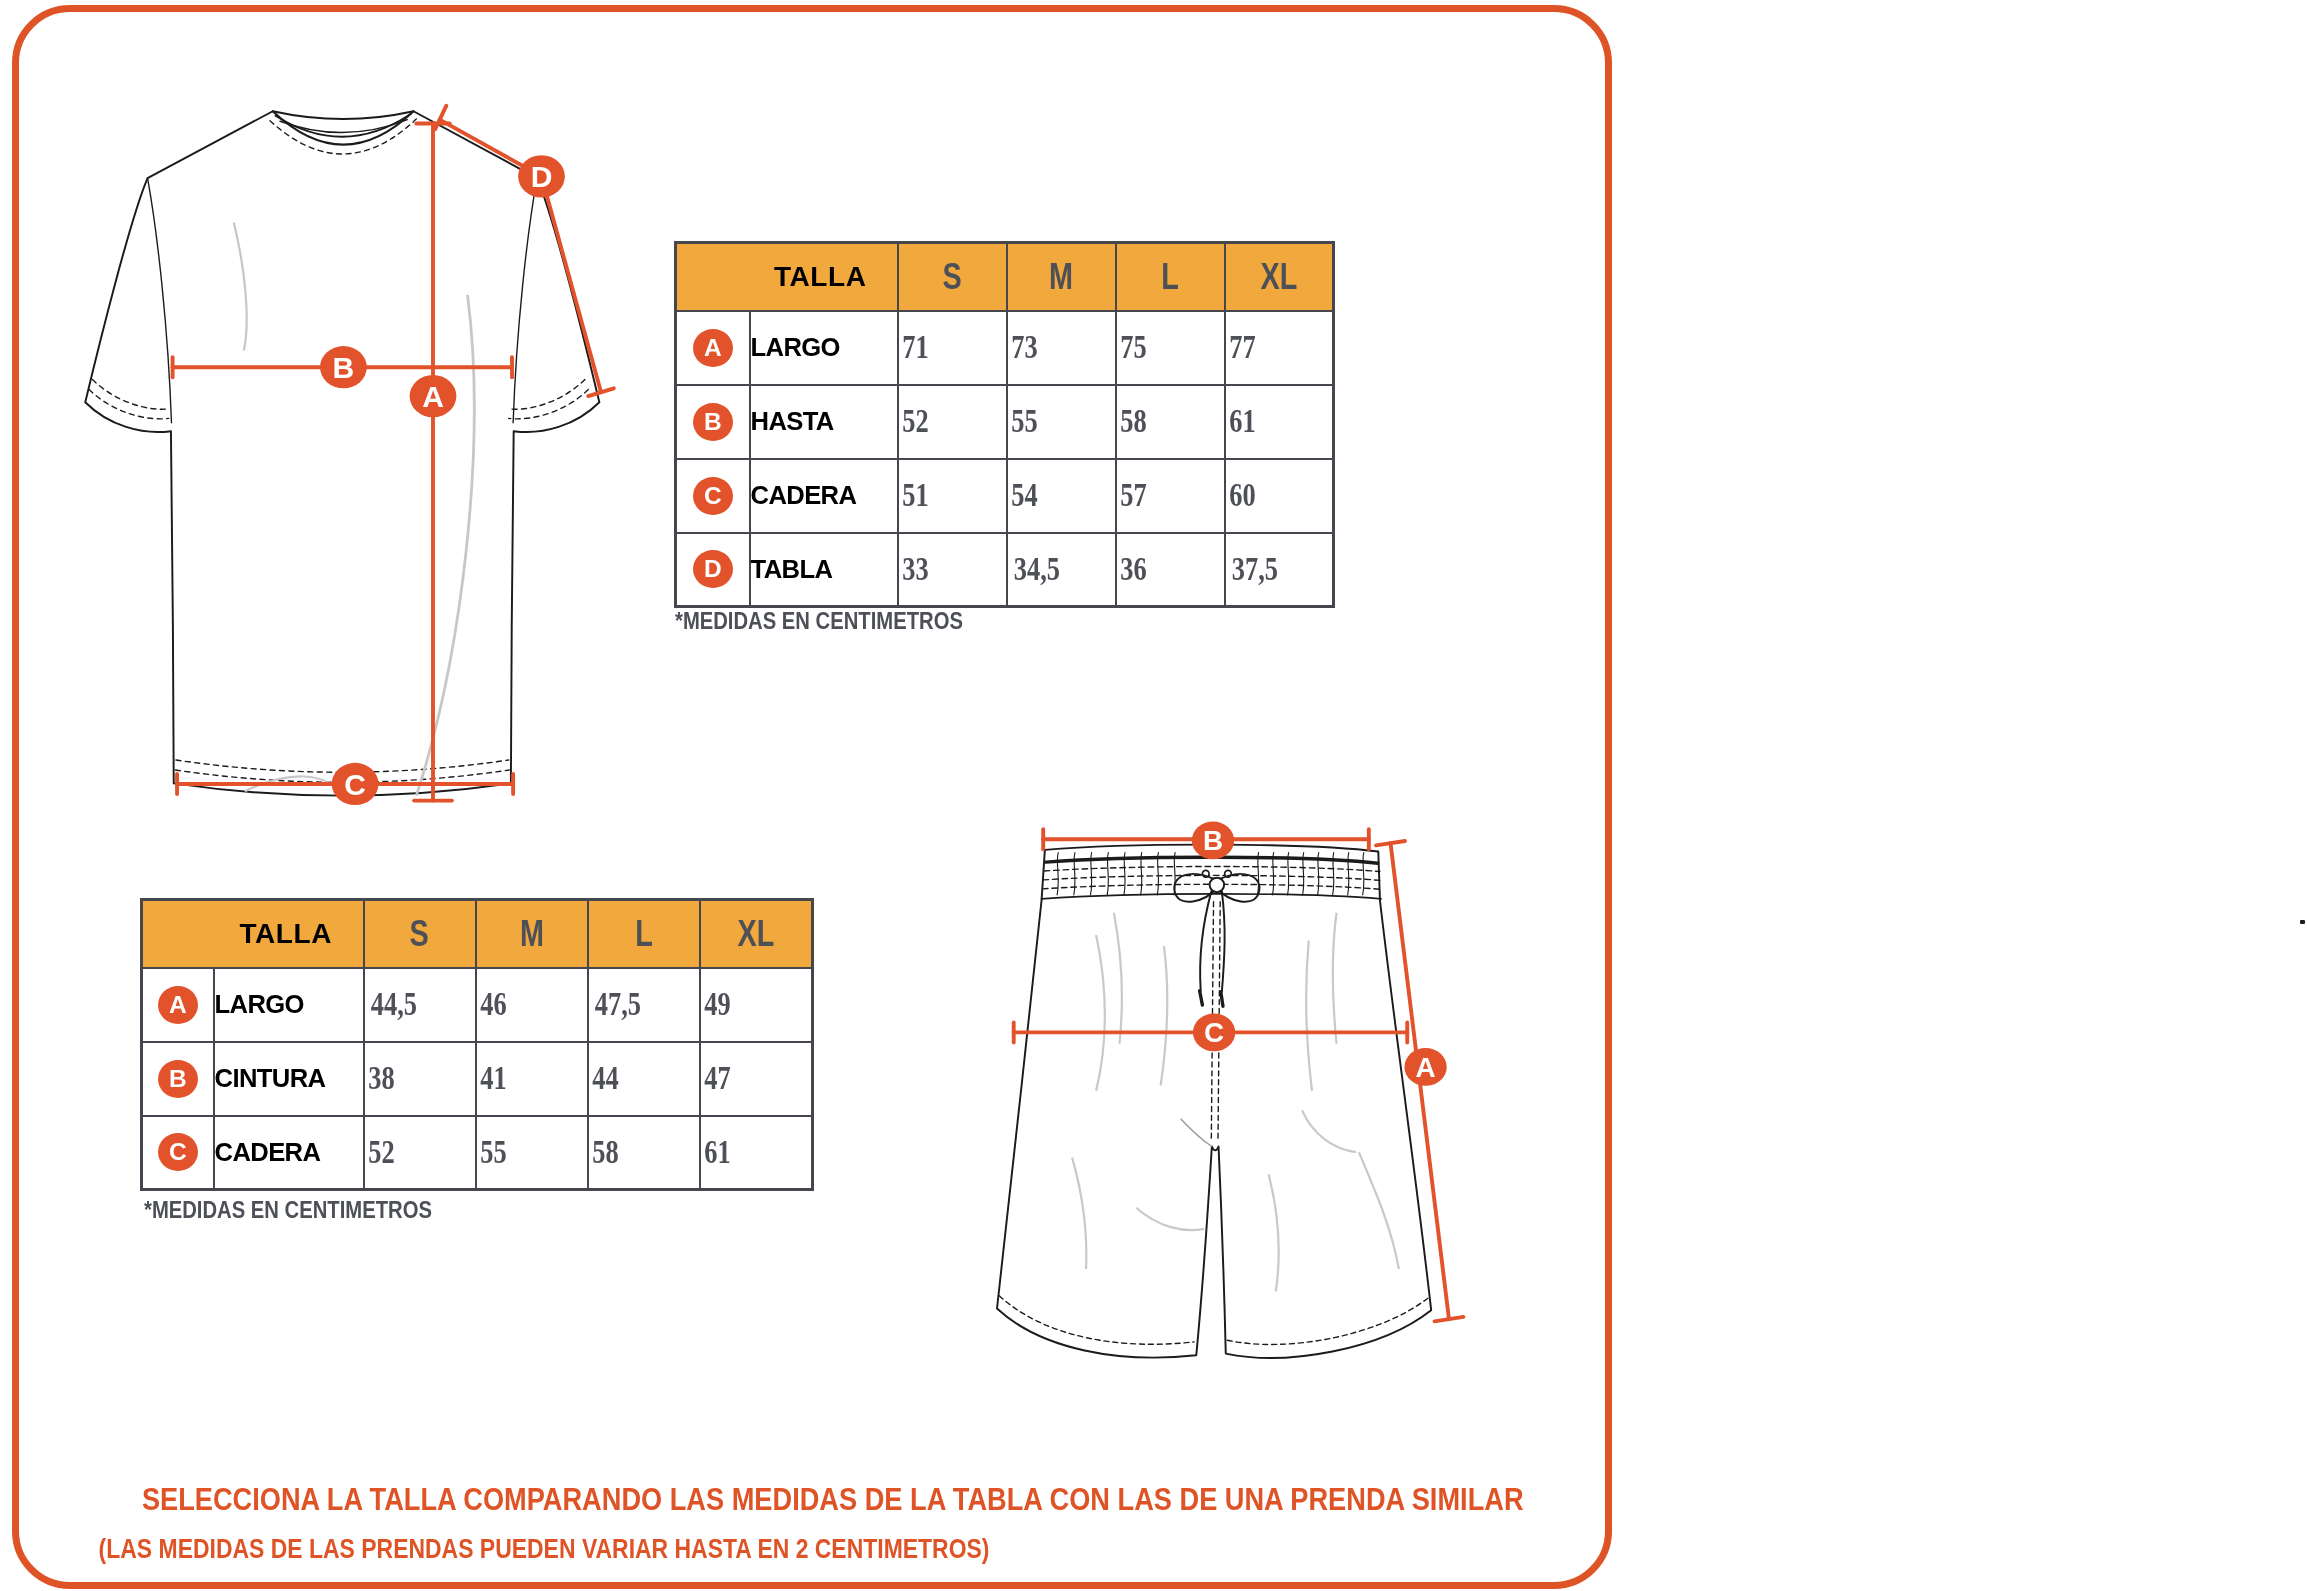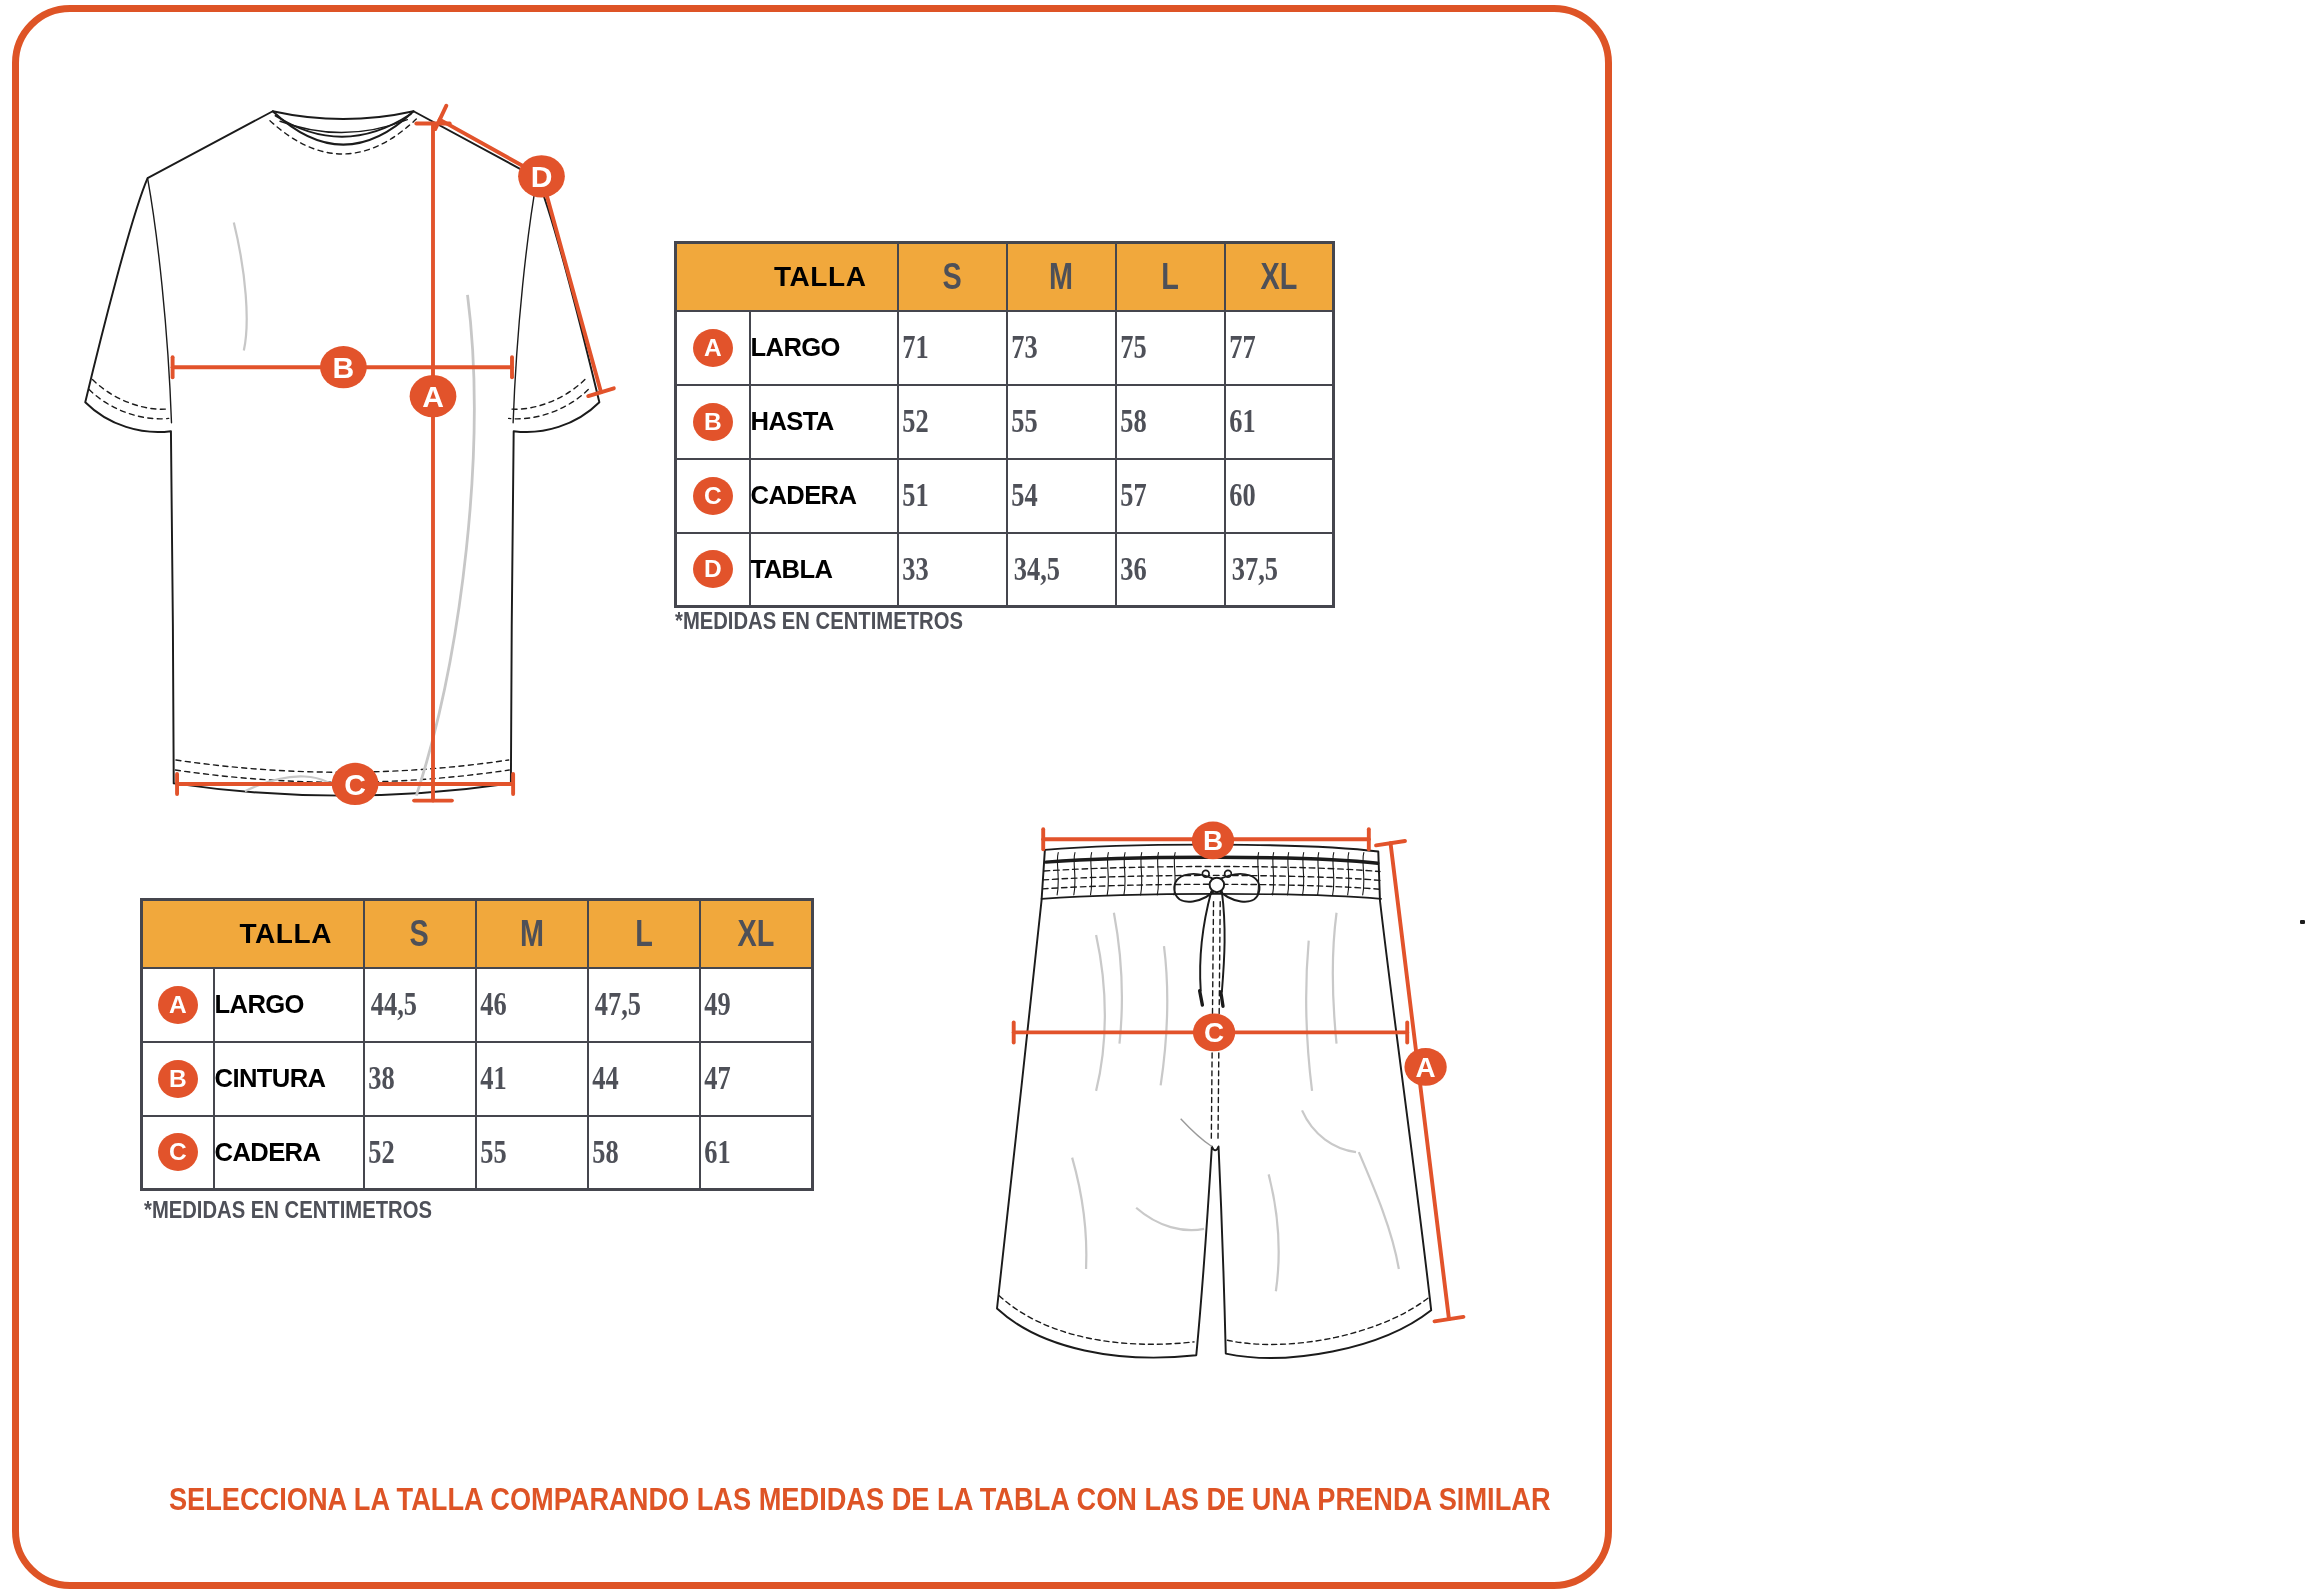--- a/index.html
+++ b/index.html
@@ -39,21 +39,21 @@
   td.val-cell .cv{font-size:33px;}
   td.icon-cell{text-align:center;}
   td.label-cell{font-size:25.6px;font-weight:800;color:#000;padding-left:10px;letter-spacing:-0.6px;border-radius:18px;}
   .badge{display:inline-block;width:40px;height:38px;border-radius:50%;
          background:var(--accent-orange);color:#fff;text-align:center;
          font-size:24.5px;font-weight:800;line-height:38px;}
 
   .note{position:absolute;font-size:23px;font-weight:700;color:var(--value-gray);
         transform:scaleX(.88);transform-origin:left center;white-space:nowrap;}
 
-  .footer{position:absolute;left:19.5px;top:1481px;width:1586px;text-align:left;color:var(--frame-orange);padding-left:27px;}
+  .footer{position:absolute;left:19.5px;top:1481px;width:1586px;text-align:left;color:var(--frame-orange);}
   .footer .l1{font-size:32px;font-weight:700;}
   .footer .l2{font-size:27px;font-weight:700;margin-top:15.6px;}
   .cf{display:inline-block;transform:scaleX(.85);transform-origin:50% 50%;white-space:nowrap;}
 
   .stray-dot{position:absolute;left:2300px;top:920px;width:5px;height:3.9px;background:#1d1d1d;border-radius:1.1px;}
 </style>
 </head>
 <body>
 
 <div class="canvas">
@@ -291,17 +291,18 @@
       <text class="mk" x="388" y="60" dy="0.36em" font-size="50">B</text>
       <ellipse class="obadge" cx="390" cy="405" rx="38" ry="34"></ellipse>
       <text class="mk" x="390" y="405" dy="0.36em" font-size="50">C</text>
       <ellipse class="obadge" cx="770" cy="467" rx="38" ry="34"></ellipse>
       <text class="mk" x="770" y="467" dy="0.36em" font-size="50">A</text>
     </g>
   </svg>
 
   <div class="footer">
     <div class="l1"><span class="cf">SELECCIONA LA TALLA COMPARANDO LAS MEDIDAS DE LA TABLA CON LAS DE UNA PRENDA SIMILAR</span></div>
+    <div class="l2"><span class="cf">(LAS MEDIDAS DE LAS PRENDAS PUEDEN VARIAR HASTA EN 2 CENTIMETROS)</span></div>
   </div>
 
   <div class="stray-dot"></div>
 </div>
 
 
 </body></html>

